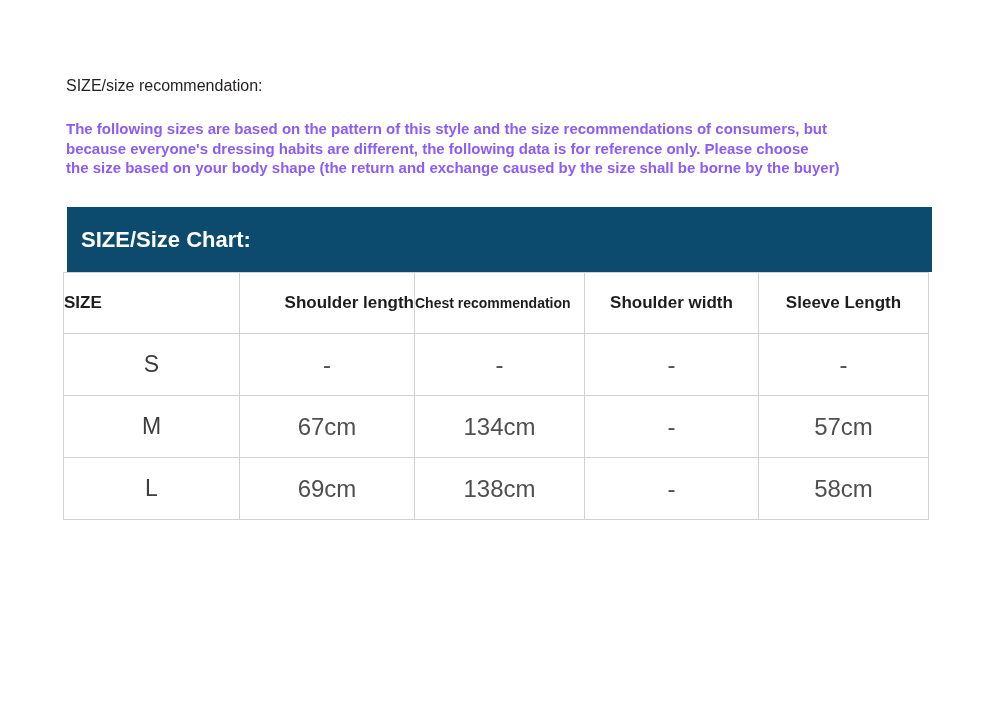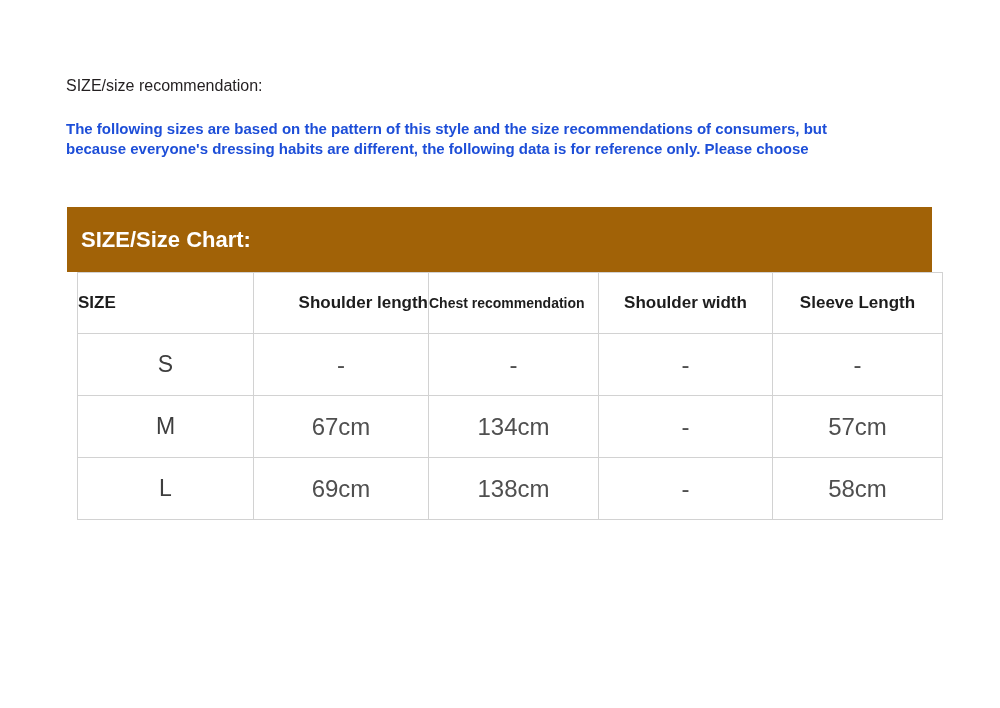--- a/index.html
+++ b/index.html
@@ -24,45 +24,45 @@
     letter-spacing: 0;
     color: #231f20;
   }
   .desc {
     position: absolute;
     left: 66px;
     top: 119px;
     font-size: 15px;
     font-weight: bold;
     line-height: 19.5px;
-    color: #1d4ed8;
+    color: #8b5cf6;
   }
   .desc .line {
     white-space: nowrap;
   }
   .chart-bar {
     position: absolute;
     left: 67px;
     top: 207px;
     width: 865px;
     height: 65px;
-    background: #a16207;
+    background: #0c4a6e;
     box-sizing: border-box;
     display: flex;
     align-items: center;
     padding-left: 14px;
   }
   .chart-bar-title {
     color: #ffffff;
     font-size: 22px;
     font-weight: bold;
   }
   table.size-table {
     position: absolute;
-    left: 77px;
+    left: 63px;
     top: 272px;
     width: 865px;
     border-collapse: collapse;
     table-layout: fixed;
     background: #ffffff;
   }
   table.size-table th,
   table.size-table td {
     border: 1px solid #d2d2d2;
     box-sizing: border-box;
@@ -106,20 +106,21 @@
   }
 </style>
 </head>
 <body>
 
 <div class="page-title">SIZE/size recommendation:</div>
 
 <div class="desc">
   <div class="line">The following sizes are based on the pattern of this style and the size recommendations of consumers, but</div>
   <div class="line">because everyone's dressing habits are different, the following data is for reference only. Please choose</div>
+  <div class="line">the size based on your body shape (the return and exchange caused by the size shall be borne by the buyer)</div>
 </div>
 
 <div class="chart-bar">
   <span class="chart-bar-title">SIZE/Size Chart:</span>
 </div>
 
 <table class="size-table">
   <colgroup>
     <col style="width:176px">
     <col style="width:175px">

